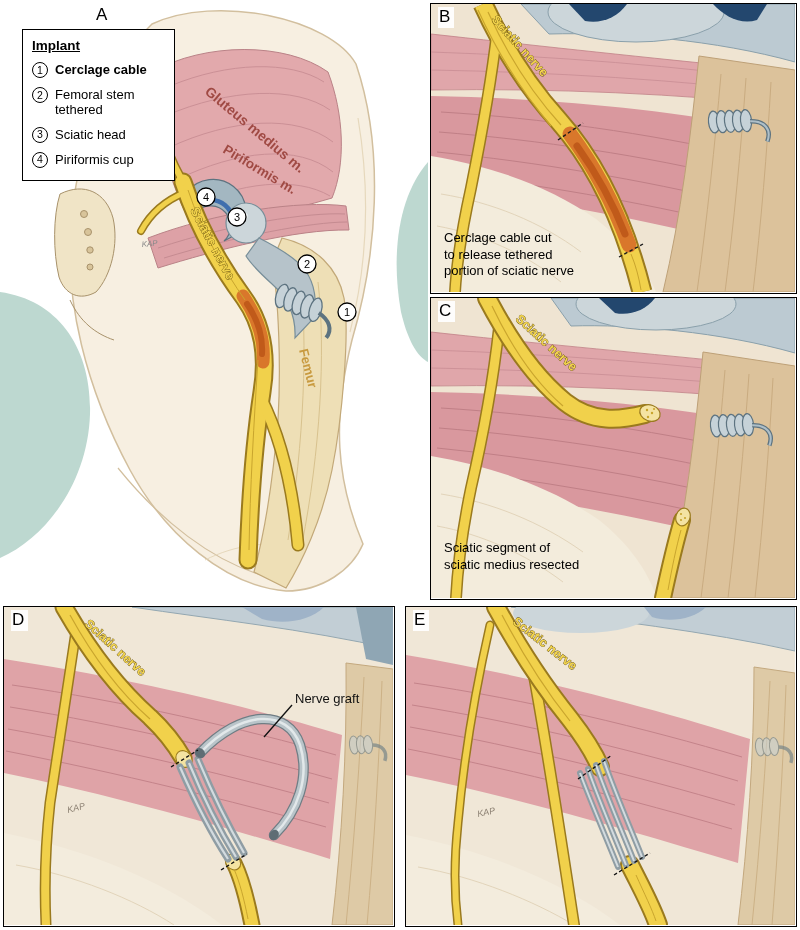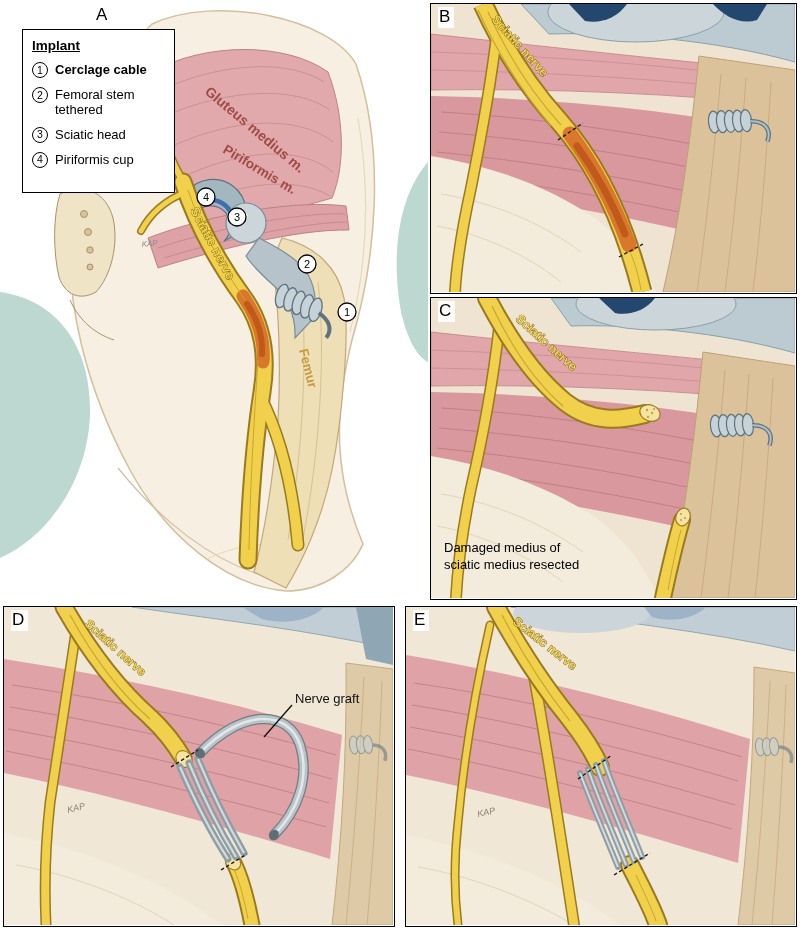--- a/index.html
+++ b/index.html
@@ -6,21 +6,21 @@
   #fig{position:relative;width:800px;height:930px;background:#ffffff;font-family:"Liberation Sans",sans-serif;overflow:hidden;}
   .panel{position:absolute;overflow:hidden;}
   .bordered{border:1.5px solid #000;box-sizing:border-box;background:#fff;}
   #panelA{left:0;top:0;width:428px;height:600px;}
   #panelB{left:430px;top:3px;width:367px;height:291px;}
   #panelC{left:430px;top:297px;width:367px;height:303px;}
   #panelD{left:3px;top:606px;width:392px;height:321px;}
   #panelE{left:405px;top:606px;width:392px;height:321px;}
   .panel-letter{position:absolute;top:3px;left:7px;font-size:17px;color:#000;z-index:6;background:rgba(255,255,255,0.92);padding:0 4px 1px 1px;line-height:1.15;}
   #panelA .panel-letter{left:95px;top:5px;background:transparent;}
-  .legend{position:absolute;left:22px;top:29px;width:133px;border:1.2px solid #000;background:#fff;padding:8px 9px 24px 9px;z-index:6;}
+  .legend{position:absolute;left:22px;top:29px;width:133px;border:1.2px solid #000;background:#fff;padding:8px 9px 12px 9px;z-index:6;}
   .legend-title{font-size:13.5px;font-weight:bold;text-decoration:underline;margin-bottom:6px;}
   .legend-item{display:flex;gap:7px;margin-top:9px;font-size:13px;line-height:1.18;align-items:flex-start;}
   .legend-item .num{flex:0 0 16px;width:16px;height:16px;border:1.2px solid #000;border-radius:50%;font-size:10.5px;display:flex;align-items:center;justify-content:center;box-sizing:border-box;}
   .legend-item.first .lbl{font-weight:bold;text-align:right;}
   .caption{position:absolute;font-size:13px;color:#000;line-height:1.28;z-index:5;}
   .caption span{display:block;}
   #panelB .caption{left:13px;top:226px;}
   #panelC .caption{left:13px;top:242px;}
   svg{display:block;}
   svg text{font-family:"Liberation Sans",sans-serif;}
@@ -199,20 +199,25 @@
         <ellipse cx="0" cy="0" rx="5.5" ry="11" fill="#c6d2d8" stroke="#5d7380" stroke-width="1.2"></ellipse>
         <ellipse cx="8" cy="0.5" rx="5.5" ry="11" fill="#c6d2d8" stroke="#5d7380" stroke-width="1.2"></ellipse>
         <ellipse cx="16" cy="1" rx="5.5" ry="11" fill="#c6d2d8" stroke="#5d7380" stroke-width="1.2"></ellipse>
         <ellipse cx="24" cy="1.5" rx="5.5" ry="11" fill="#c6d2d8" stroke="#5d7380" stroke-width="1.2"></ellipse>
         <ellipse cx="32" cy="2" rx="5.5" ry="11" fill="#c6d2d8" stroke="#5d7380" stroke-width="1.2"></ellipse>
         <path d="M36,3 C50,4 57,13 51,25" stroke="#5d7380" stroke-width="4.5" fill="none"></path>
         <path d="M36,3 C50,4 57,13 51,25" stroke="#aebfc8" stroke-width="2" fill="none"></path>
       </g>
       <text transform="translate(60,16) rotate(48)" font-size="12.5" font-weight="bold" fill="#f2d44c" stroke="#5f4a0e" stroke-width="0.7" style="paint-order:stroke">Sciatic nerve</text>
     </svg>
+    <div class="caption">
+      <span>Cerclage cable cut</span>
+      <span>to release tethered</span>
+      <span>portion of sciatic nerve</span>
+    </div>
   </div>
 
   <div class="panel bordered" id="panelC">
     <span class="panel-letter">C</span>
     <svg width="364" height="300" viewBox="0 0 364 300">
       <rect width="364" height="300" fill="#efe4d2"></rect>
       <g>
         <path d="M120,0 L364,0 L364,55 C290,34 200,26 140,28 Z" fill="#bccad2" stroke="#8aa0ab"></path>
         <ellipse cx="225" cy="6" rx="80" ry="26" fill="#ccd6da" stroke="#8aa0ab"></ellipse>
         <path d="M168,0 L224,0 C214,13 198,18 184,15 Z" fill="#23476e"></path>
@@ -264,21 +269,21 @@
         <ellipse cx="8" cy="0.5" rx="5.5" ry="11" fill="#c6d2d8" stroke="#5d7380" stroke-width="1.2"></ellipse>
         <ellipse cx="16" cy="1" rx="5.5" ry="11" fill="#c6d2d8" stroke="#5d7380" stroke-width="1.2"></ellipse>
         <ellipse cx="24" cy="1.5" rx="5.5" ry="11" fill="#c6d2d8" stroke="#5d7380" stroke-width="1.2"></ellipse>
         <ellipse cx="32" cy="2" rx="5.5" ry="11" fill="#c6d2d8" stroke="#5d7380" stroke-width="1.2"></ellipse>
         <path d="M36,3 C50,4 57,13 51,25" stroke="#5d7380" stroke-width="4.5" fill="none"></path>
         <path d="M36,3 C50,4 57,13 51,25" stroke="#aebfc8" stroke-width="2" fill="none"></path>
       </g>
       <text transform="translate(84,22) rotate(42)" font-size="12.5" font-weight="bold" fill="#f2d44c" stroke="#5f4a0e" stroke-width="0.7" style="paint-order:stroke">Sciatic nerve</text>
     </svg>
     <div class="caption">
-      <span>Damaged medius of</span>
+      <span>Sciatic segment of</span>
       <span>sciatic medius resected</span>
     </div>
   </div>
 
   <div class="panel bordered" id="panelD">
     <span class="panel-letter">D</span>
     <svg width="389" height="318" viewBox="0 0 389 318">
       <rect width="389" height="318" fill="#f0e7d7"></rect>
       <g>
         <path d="M128,0 L389,0 L389,42 C300,22 208,12 128,0 Z" fill="#c2ced5" stroke="#93a7b1"></path>

